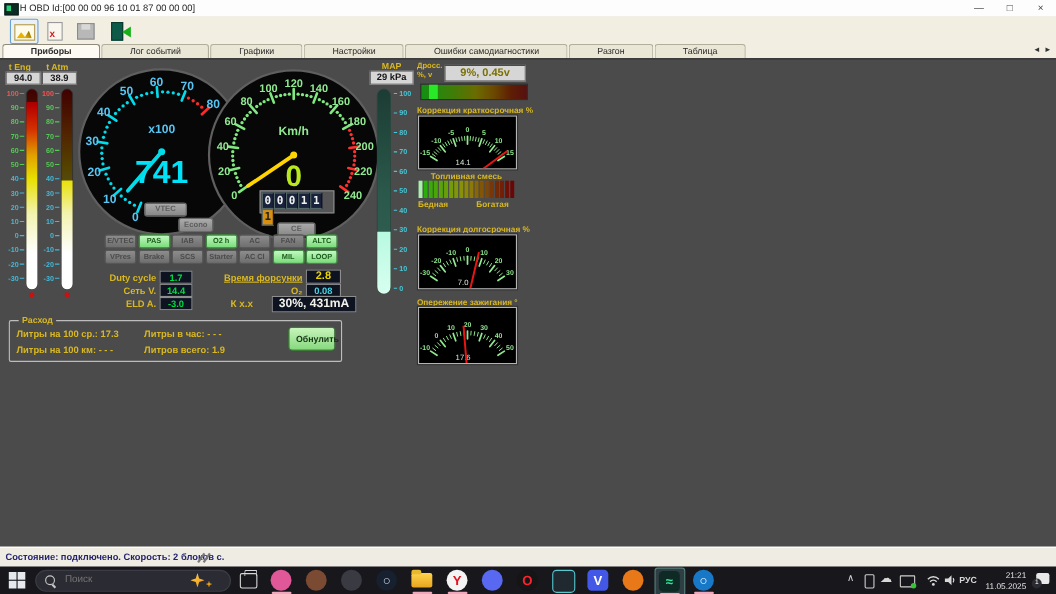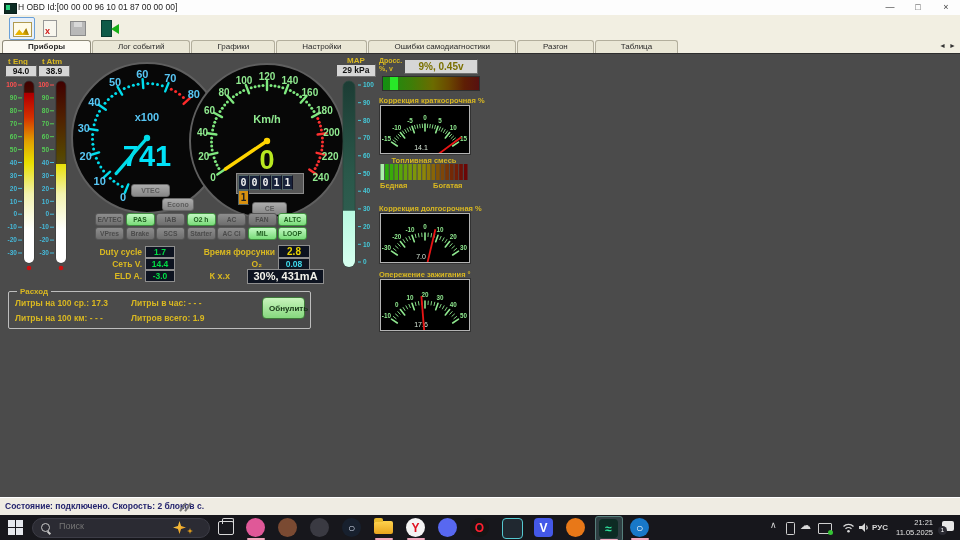--- a/index.html
+++ b/index.html
@@ -615,23 +615,23 @@
         <div class="ind on" style="left: 247.5px; top: 173px;">MIL</div>
         <div class="ind on" style="left: 278px; top: 173px;">LOOP</div>
       </div>
 
     <div class="flab" style="left:70px;top:193px;width:72px;">Duty cycle</div>
     <div class="darkbox" style="left: 145px; top: 192px; width: 28px; height: 10px; line-height: 10px; font-size: 8.5px; color: rgb(0, 221, 68);">1.7</div>
     <div class="flab" style="left:70px;top:205px;width:72px;">Сеть V.</div>
     <div class="darkbox" style="left: 145px; top: 204px; width: 28px; height: 10px; line-height: 10px; font-size: 8.5px; color: rgb(0, 221, 68);">14.4</div>
     <div class="flab" style="left:70px;top:217px;width:72px;">ELD A.</div>
     <div class="darkbox" style="left: 145px; top: 216px; width: 28px; height: 10px; line-height: 10px; font-size: 8.5px; color: rgb(0, 221, 68);">-3.0</div>
-    <div class="flab" style="left:183px;top:193px;width:92px;">Время форсунки</div>
+    <div class="flab" style="left:183px;top:193px;width:92px;text-decoration:underline;">Время форсунки</div>
     <div class="darkbox" style="left: 278px; top: 191px; width: 30px; height: 11px; line-height: 11px; font-size: 10px; color: rgb(232, 210, 0);">2.8</div>
-    <div class="flab" style="left:222px;top:205px;width:40px;">O₂</div>
+    <div class="flab" style="left:235px;top:205px;width:40px;">O₂</div>
     <div class="darkbox" style="left: 278px; top: 204px; width: 30px; height: 10px; line-height: 10px; font-size: 8.5px; color: rgb(63, 217, 236);">0.08</div>
     <div class="flab" style="left:188px;top:217px;width:42px;font-size:9px;">К х.х</div>
     <div class="darkbox" style="left: 233px; top: 215px; width: 75px; height: 13px; line-height: 13px; font-size: 11px; color: rgb(242, 242, 234); margin-left: 14px;">30%, 431mA</div>
 
     <div id="consume">
       <div id="consume-title">Расход</div>
       <div class="citem" style="left:6px;top:6px;"><span>Литры на 100 ср.:</span> <span>17.3</span></div>
       <div class="citem" style="left:122px;top:6px;"><span>Литры в час:</span> <span>- - -</span></div>
       <div class="citem" style="left:6px;top:21px;"><span>Литры на 100 км:</span> <span>- - -</span></div>
       <div class="citem" style="left:122px;top:21px;"><span>Литров всего:</span> <span>1.9</span></div>

